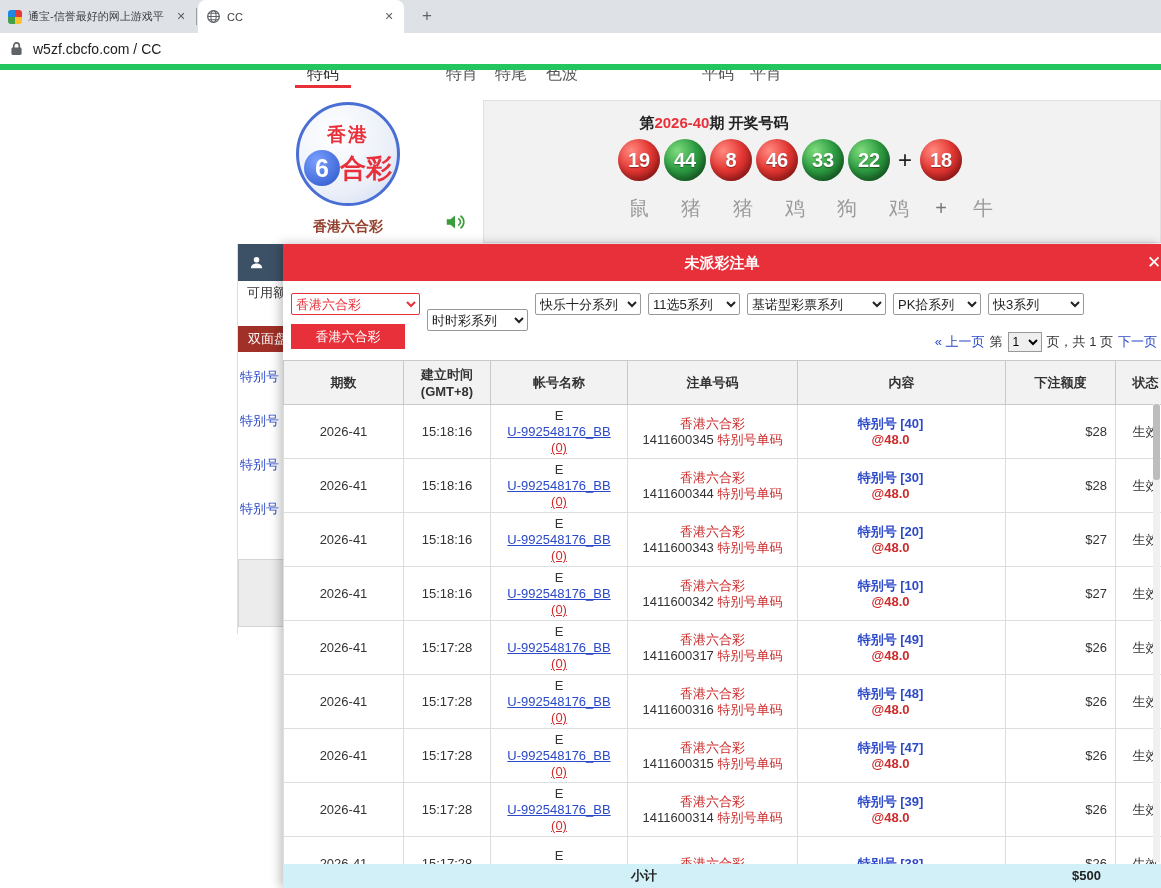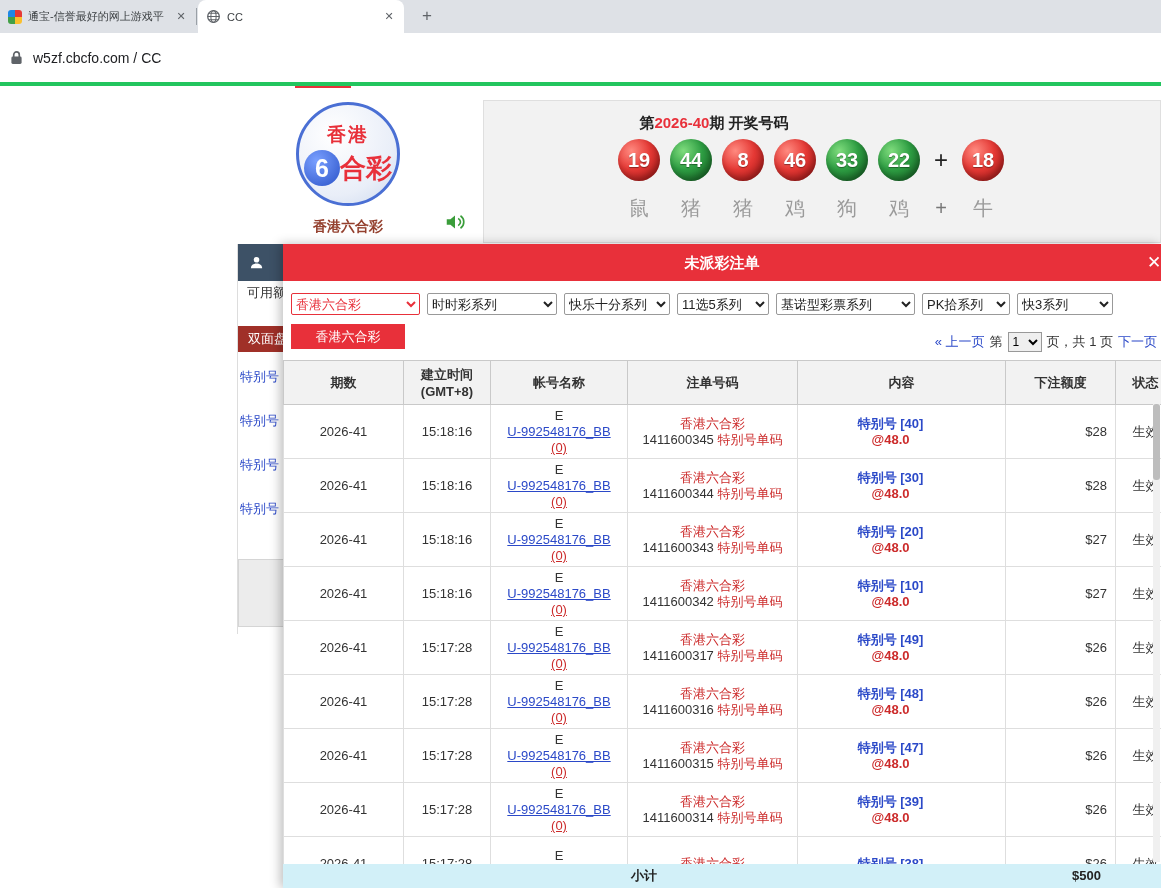--- a/index.html
+++ b/index.html
@@ -10,21 +10,21 @@
   .tabbar { position:absolute; left:0; top:0; width:100%; height:33px; background:#dee1e6; z-index:40; }
   .tab { position:absolute; top:0; height:33px; display:flex; align-items:center; gap:6px; padding:8px 8px; font-size:11px; color:#3c4043; cursor:pointer; }
   .tab.inactive { left:0; width:196px; }
   .tab.active { left:198px; width:206px; background:#fff; border-radius:8px 8px 0 0; }
   .tab-title { flex:1; overflow:hidden; white-space:nowrap; }
   .tab-close { font-size:11px; color:#5f6368; width:14px; text-align:center; }
   .favicon1 { width:14px; height:14px; border-radius:3px; flex:0 0 auto;
     background:conic-gradient(#e53935 0 25%, #fbc02d 0 50%, #43a047 0 75%, #1e88e5 0); }
   .tab-sep { position:absolute; left:196px; top:8px; width:1px; height:17px; background:#9aa0a6; }
   .newtab { position:absolute; left:416px; top:5px; width:22px; height:22px; text-align:center; line-height:22px; font-size:17px; color:#5f6368; cursor:pointer; }
-  .addressbar { position:absolute; left:0; top:33px; width:100%; height:53px; background:#fff; border-bottom:4px solid #22c55e; z-index:40; display:flex; align-items:center; padding-left:10px; gap:10px; }
+  .addressbar { position:absolute; left:0; top:33px; width:100%; height:37px; background:#fff; border-bottom:6px solid #22c55e; z-index:40; display:flex; align-items:center; padding-left:10px; gap:10px; }
   .url { font-size:14px; color:#202124; }
 
   
   .nav-item { position:absolute; top:62px; height:26px; width:56px; text-align:center; font-size:16px; color:#555; line-height:24px; z-index:1; cursor:pointer; }
   .nav-item.active { border-bottom:3px solid #e8303a; color:#333; }
 
   
   .logo { position:absolute; left:296px; top:102px; width:104px; height:104px; border-radius:50%;
     background:radial-gradient(circle at 35% 30%, #ffffff, #e9eef8 65%, #ccd8ee);
     border:3px solid #4a6fd4; z-index:1; display:flex; flex-direction:column; align-items:center; justify-content:center; }
@@ -32,21 +32,21 @@
   .logo-row { display:flex; align-items:center; margin-top:2px; }
   .logo-six { width:36px; height:36px; border-radius:50%; background:radial-gradient(circle at 35% 30%, #7aa0ff, #2a52c8); color:#fff; font-size:25px; font-weight:bold; text-align:center; line-height:36px; }
   .logo-bottom { color:#e8303a; font-weight:bold; font-size:26px; }
   .logo-caption { position:absolute; left:296px; top:218px; width:104px; text-align:center; font-size:14px; color:#94402e; font-weight:bold; z-index:1; }
   .speaker { position:absolute; left:444px; top:211px; z-index:1; cursor:pointer; }
 
   
   .draw-panel { position:absolute; left:483px; top:100px; width:678px; height:143px; background:#f2f2f2; border:1px solid #dfdfdf; z-index:1; }
   .draw-title { position:absolute; left:0; top:13px; width:460px; text-align:center; font-size:15px; font-weight:bold; color:#222; }
   .draw-period { color:#e8303a; }
-  .balls-row { position:absolute; left:134px; top:38px; display:flex; gap:10px; align-items:center; }
+  .balls-row { position:absolute; left:134px; top:38px; display:flex; gap:4px; align-items:center; }
   .ball { width:42px; height:42px; border-radius:50%; color:#fff; font-size:20px; font-weight:bold; text-align:center; line-height:42px; box-shadow:inset -2px -4px 6px rgba(0,0,0,.28); text-shadow:0 1px 1px rgba(0,0,0,.4); }
   .ball.red { background:radial-gradient(circle at 32% 28%, #ff8a80, #e53935 45%, #a31313); }
   .ball.green { background:radial-gradient(circle at 32% 28%, #7fdc7d, #2e9e43 45%, #135c20); }
   .balls-plus { width:22px; text-align:center; font-size:24px; color:#222; line-height:42px; }
   .zodiac-row { position:absolute; left:134px; top:94px; display:flex; gap:10px; }
   .zodiac { width:42px; text-align:center; font-size:20px; color:#9b9b9b; line-height:26px; }
   .zodiac.plus { width:22px; color:#777; }
 
   
   .left-panel { position:absolute; left:237px; top:244px; width:46px; height:390px; background:#fff; border-left:1px solid #ddd; z-index:5; }
@@ -57,21 +57,21 @@
   .lp-graybox { position:absolute; left:0; top:315px; width:46px; height:68px; background:#ececec; border:1px solid #d5d5d5; border-right:none; }
 
   
   .modal { position:absolute; left:283px; top:244px; width:878px; height:644px; background:#fff; z-index:20; box-shadow:-3px 0 10px rgba(0,0,0,.25); }
   .modal-header { position:absolute; left:0; top:0; width:100%; height:37px; background:#e8303a; }
   .modal-title { text-align:center; line-height:37px; color:#fff; font-size:15px; font-weight:bold; }
   .modal-close { position:absolute; right:-8px; top:0; width:30px; height:37px; color:#fff; font-size:17px; line-height:37px; text-align:center; cursor:pointer; }
   .filters { position:absolute; left:8px; top:49px; display:flex; gap:7px; }
   .filter-select { height:22px; font-size:13px; border:1px solid #999; background:#fff; border-radius:2px; color:#222; }
   .filter-select:nth-of-type(1) { width:129px; color:#e8303a; border-color:#e8303a; }
-  .filter-select:nth-of-type(2) { width:130px; }
+  .filter-select:nth-of-type(2) { width:101px;margin-top:16px; }
   .filter-select:nth-of-type(3) { width:106px; }
   .filter-select:nth-of-type(4) { width:92px; }
   .filter-select:nth-of-type(5) { width:139px; }
   .filter-select:nth-of-type(6) { width:88px; }
   .filter-select:nth-of-type(7) { width:96px; }
   .lottery-tab { position:absolute; left:8px; top:80px; width:114px; height:25px; background:#e8303a; color:#fff; font-size:13px; text-align:center; line-height:25px; cursor:pointer; }
   .pagination { position:absolute; right:4px; top:88px; display:flex; align-items:center; gap:5px; font-size:13px; color:#333; }
   .page-link { color:#2b49c8; cursor:pointer; }
   .page-select { width:34px; height:20px; font-size:12px; border:1px solid #999; }
 

